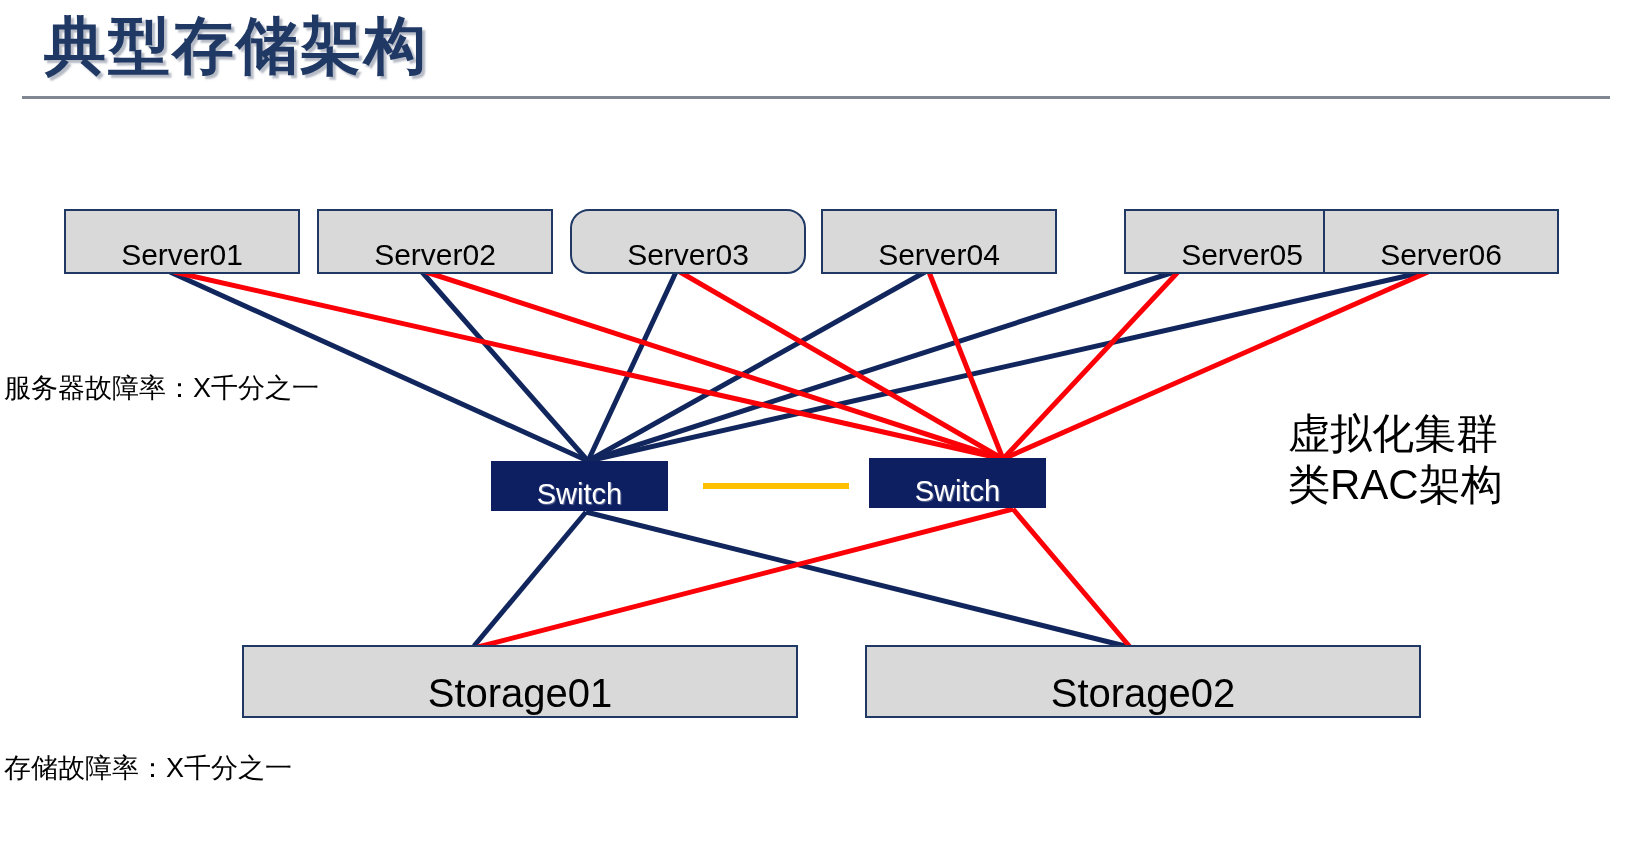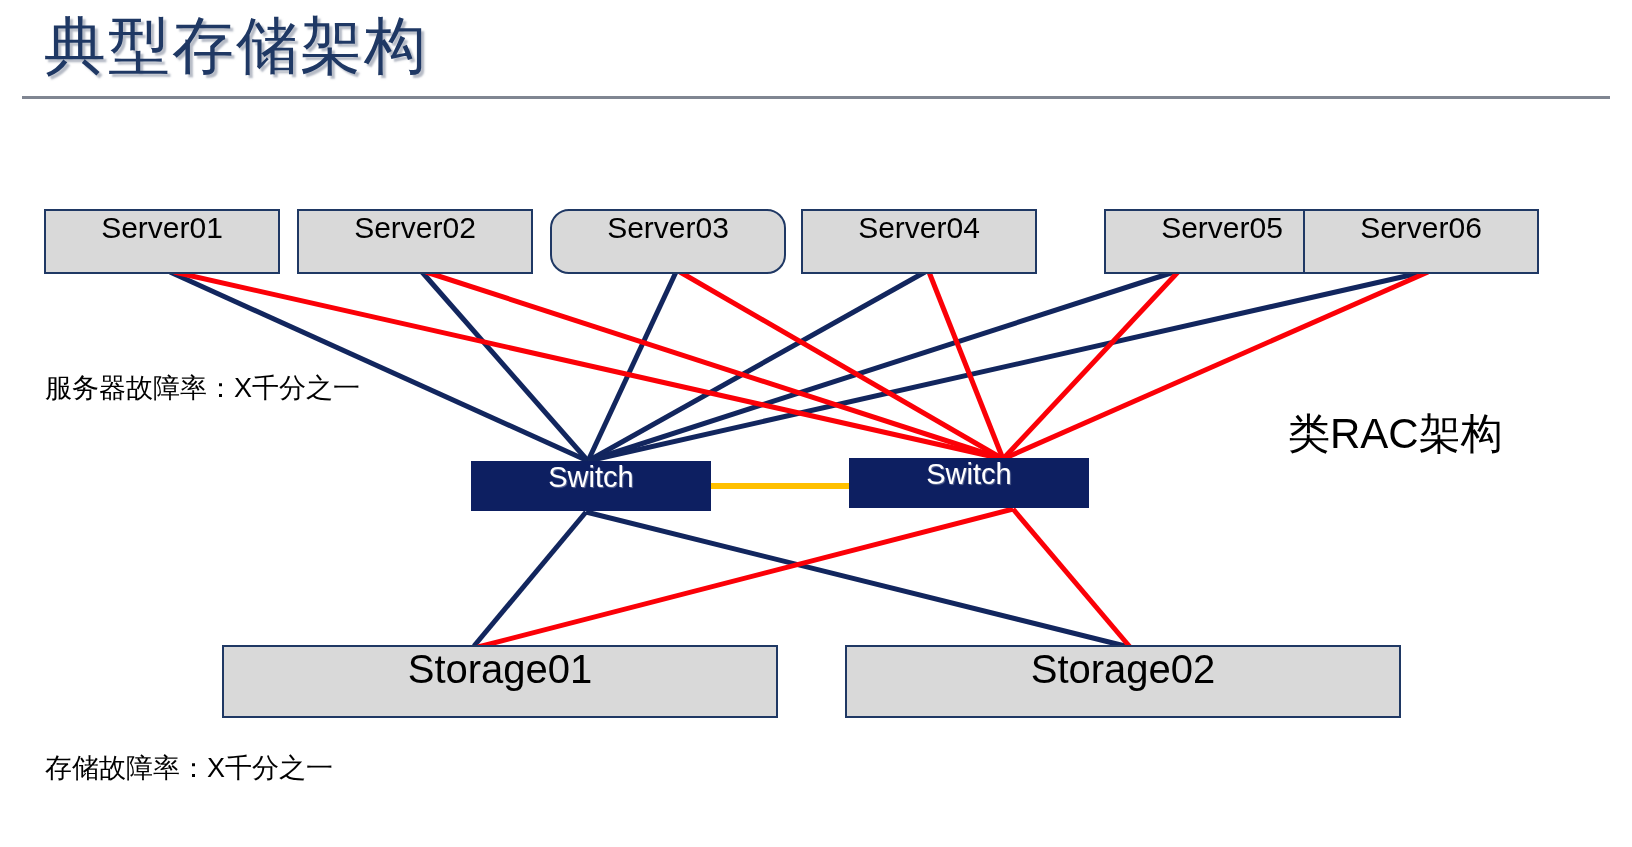--- a/index.html
+++ b/index.html
@@ -16,21 +16,21 @@
     font-family: "Liberation Sans", "DejaVu Sans", sans-serif;
   }
 
   
   #title {
     position: absolute;
     left: 44px;
     top: 2px;
     font-size: 62px;
     line-height: 88px;
-    font-weight: 400;
+    font-weight: 700;
     color: #1f3864;
     letter-spacing: 2px;
     text-shadow: 3px 3px 2px rgba(120,130,150,0.55);
     white-space: nowrap;
   }
   #title-rule {
     position: absolute;
     left: 22px;
     top: 96px;
     width: 1588px;
@@ -45,56 +45,56 @@
     top: 0;
     width: 1632px;
     height: 847px;
   }
 
   
   .node {
     position: absolute;
     box-sizing: border-box;
     display: flex;
-    align-items: flex-start;
+    align-items: flex-end;
     justify-content: center;
     white-space: nowrap;
+    margin-left: 20px;
   }
   .server {
     background: #d9d9d9;
     border: 2px solid #1f3864;
     height: 65px;
     width: 236px;
     font-size: 30px;
     color: #000000;
   }
   .storage {
     background: #d9d9d9;
     border: 2px solid #1f3864;
     height: 73px;
     width: 556px;
     font-size: 40px;
     color: #000000;
   }
   .switch {
     background: #0d1f61;
     height: 50px;
-    width: 240px;
+    width: 177px;
     font-size: 29px;
     color: #ffffff;
     text-shadow: 1px 1px 1px rgba(255,255,255,0.35);
   }
 
   
   .note {
     position: absolute;
     font-size: 27px;
     color: #000000;
     white-space: nowrap;
-    margin-left: 41px;
   }
   #cluster-note {
     position: absolute;
     left: 1288px;
     top: 408px;
     font-size: 42px;
     line-height: 51px;
     color: #000000;
     white-space: nowrap;
   }
@@ -168,16 +168,17 @@
       <div class="node storage" style="left: 845px; top: 645px;">
         <span>Storage02</span>
       </div>
     </div>
 
   <div class="note" style="left:4px; top:370px;">服务器故障率：X千分之一</div>
 
   <div class="note" style="left:4px; top:750px;">存储故障率：X千分之一</div>
 
   <div id="cluster-note">
+    <div>虚拟化集群</div>
     <div>类RAC架构</div>
   </div>
 
 </div>
 
 </body></html>

